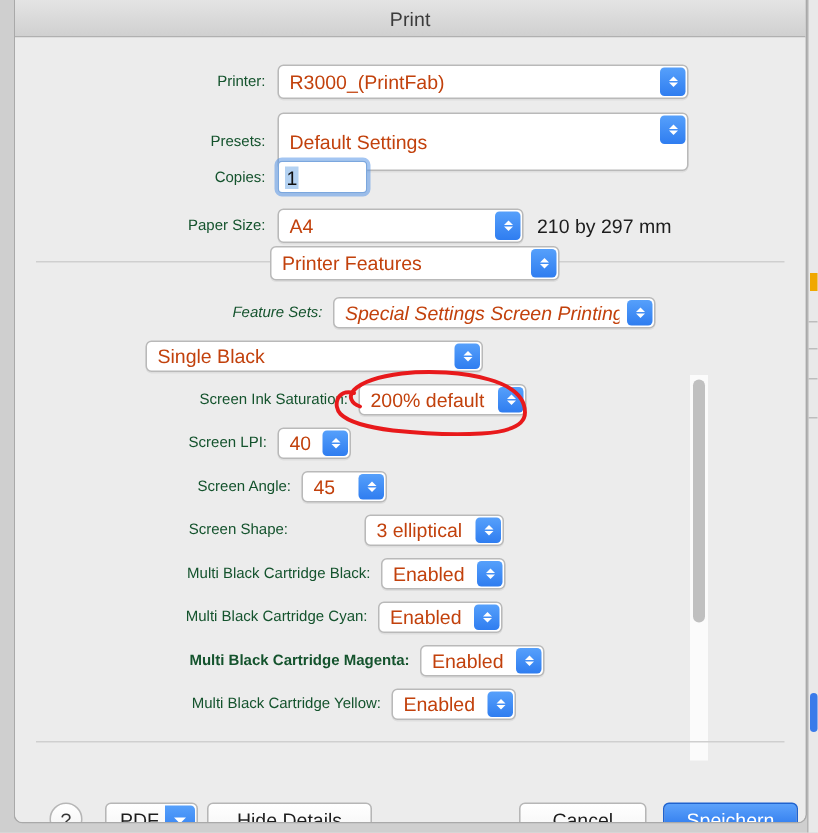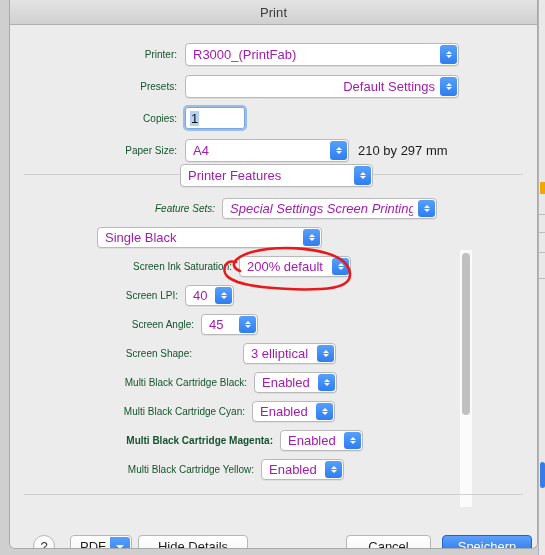--- a/index.html
+++ b/index.html
@@ -103,21 +103,21 @@
     border-radius: 4px;
     box-sizing: border-box;
     box-shadow: 0 1px 0 rgba(0,0,0,0.06);
     padding-left: 7px;
     padding-right: 23px;
     font-size: 13px;
     color: #111;
   }
   .popup-text {
     font-size: 13px;
-    color: #a21caf;
+    color: #c2410c;
     line-height: 19px;
     overflow: hidden;
   }
   .popup-arrow {
     position: absolute;
     right: 1px; top: 1px;
     width: 17px; height: 17px;
     margin-top: 0px;
     background: linear-gradient(to bottom, #56a0fb 0%, #2f7df0 100%);
     border-radius: 3px;
@@ -276,21 +276,21 @@
         <span class="popup-text">R3000_(PrintFab)</span>
         <span class="popup-arrow">
           <span class="chev chev-up"></span>
             <span class="chev chev-dn"></span>
         </span>
       </div>
     </div>
 
     <div class="field-row" style="left:110px; top:50px;">
       <div class="field-label" style="width:57px;">Presets:</div>
-      <div class="popup tall" style="margin-left:8px; width:274px; height:23px;justify-content:flex-end;">
+      <div class="popup tall" style="margin-left:8px; width:274px; height:39px;">
         <span class="popup-text">Default Settings</span>
         <span class="popup-arrow">
           <span class="chev chev-up"></span>
             <span class="chev chev-dn"></span>
         </span>
       </div>
     </div>
 
     <div class="field-row" style="left:110px; top:82px;">
       <div class="field-label" style="width:57px;">Copies:</div>

